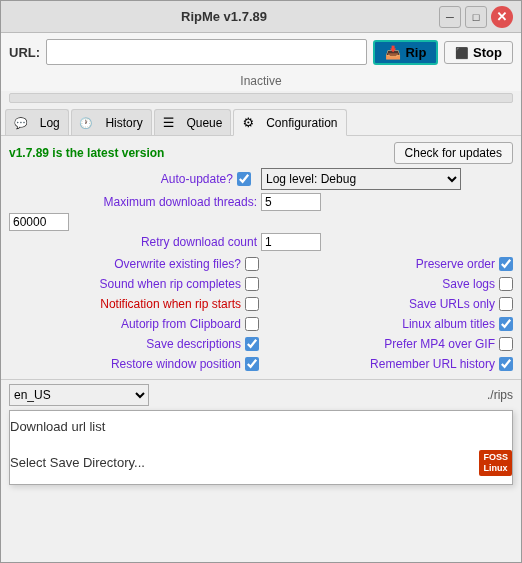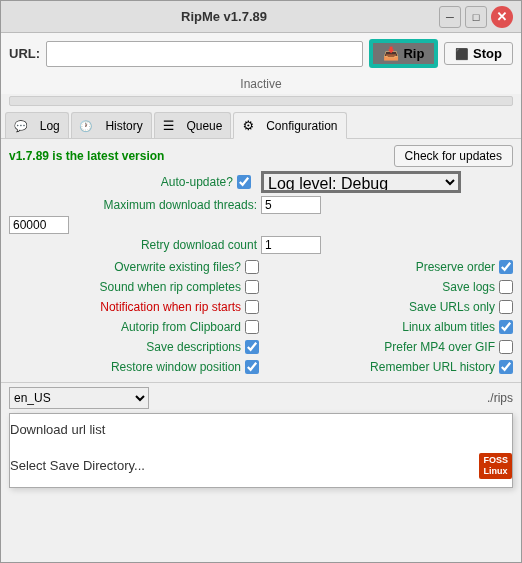--- a/index.html
+++ b/index.html
@@ -70,22 +70,22 @@
     .url-input {
       flex: 1;
       height: 26px;
       border: 1px solid #aaa;
       border-radius: 2px;
       padding: 2px 4px;
       font-size: 12px;
       background: white;
     }
     .rip-btn {
-      background: #737373;
-      border: 4px solid #14b8a6;
+      background: #0369a1;
+      border: 2px solid #14b8a6;
       border-radius: 3px;
       padding: 3px 10px;
       cursor: pointer;
       display: flex; align-items: center; gap: 4px;
       font-size: 13px;
       font-weight: bold;
     }
     .stop-btn {
       background: #f5f5f5;
       border: 1px solid #aaa;
@@ -157,43 +157,43 @@
     .check-updates-btn {
       background: #f5f5f5;
       border: 1px solid #aaa;
       border-radius: 3px;
       padding: 3px 10px;
       cursor: pointer;
       font-size: 12px;
     }
     .config-label {
       font-size: 12px;
-      color: #15803d;
+      color: #6d28d9;
       text-align: right;
     }
     .config-label.red {
       color: #cc0000;
     }
     input[type="text"].small-input {
       width: 60px;
       height: 18px;
       border: 1px solid #aaa;
       padding: 1px 3px;
       font-size: 12px;
     }
     .checkbox-styled {
       width: 14px; height: 14px;
       accent-color: #4a90d9;
       cursor: pointer;
     }
     select.log-level {
       width: 200px;
       height: 22px;
-      font-size: 16px;
-      border: 3px solid #737373;
+      font-size: 12px;
+      border: 1px solid #737373;
     }
     .bottom-section {
       border-top: 1px solid #ccc;
       padding: 4px 8px;
     }
     .locale-row {
       display: flex;
       align-items: center;
       gap: 8px;
       margin-bottom: 4px;

